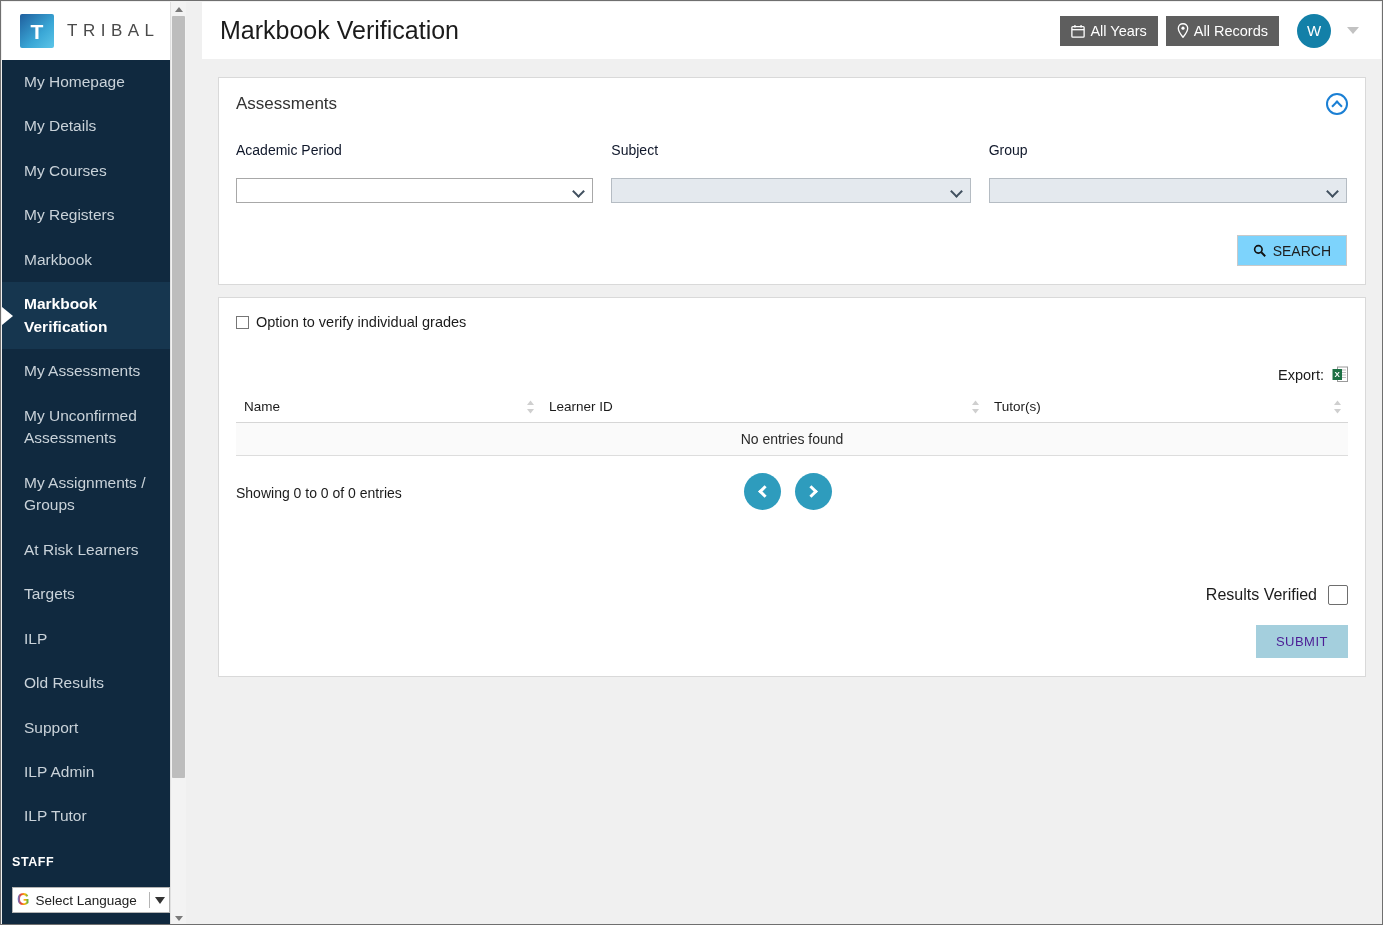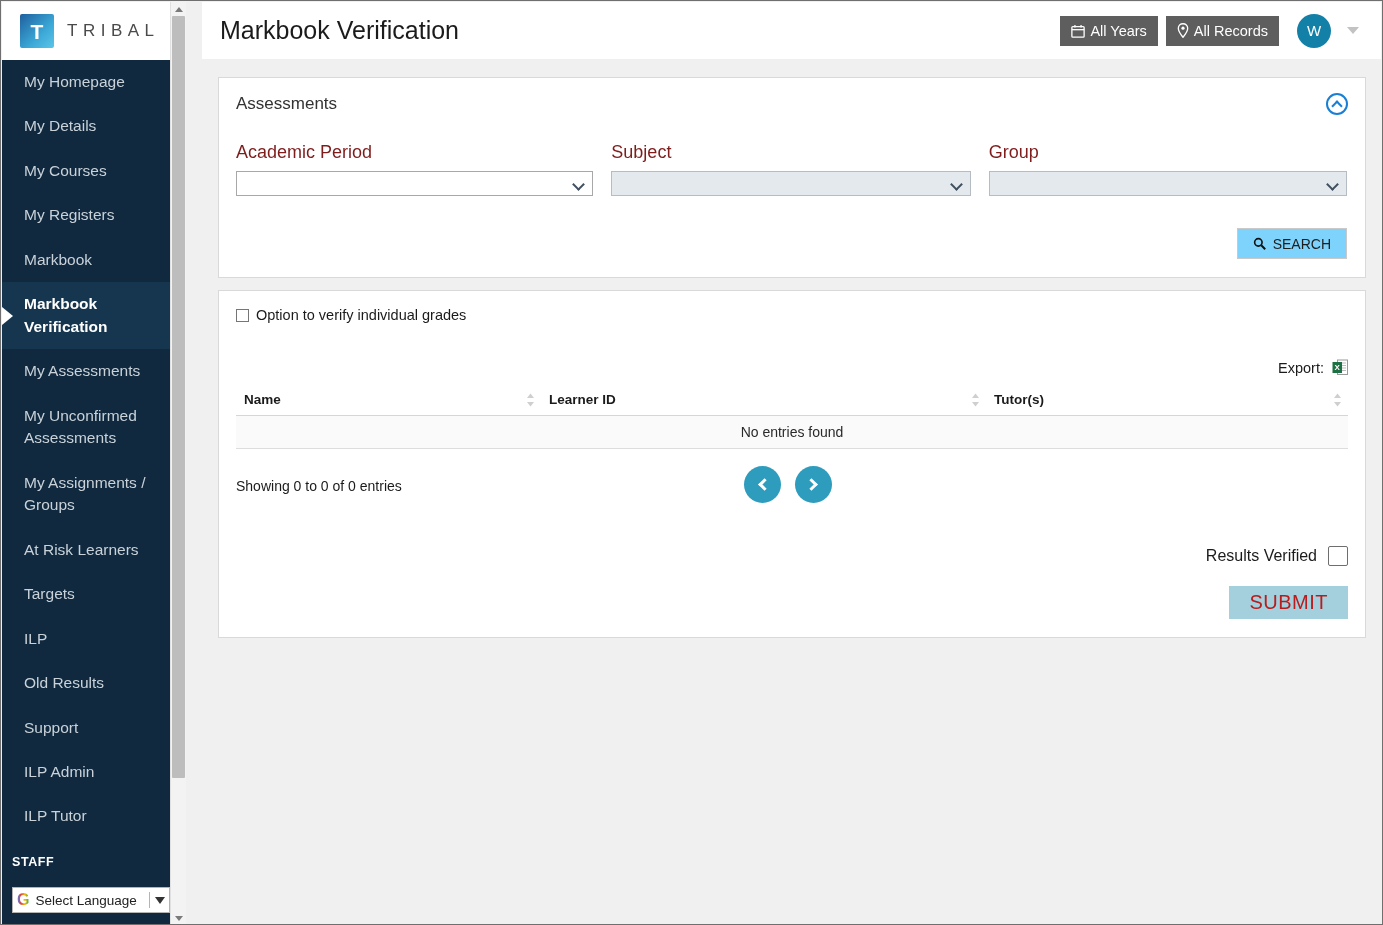--- a/index.html
+++ b/index.html
@@ -242,23 +242,23 @@
   }
   .filters {
     display: flex;
     gap: 18px;
   }
   .field { display: flex; flex-direction: column; }
   .field.f-period { width: 361px; }
   .field.f-subject { width: 363px; }
   .field.f-group { width: 362px; }
   .field label {
-    font-size: 18px;
-    color: #7f1d1d;
-    margin-bottom: 8px;
+    font-size: 14px;
+    color: #0f172a;
+    margin-bottom: 20px;
   }
   .sel {
     height: 25px;
     border: 1px solid #a8a8a8;
     background: #ffffff;
     position: relative;
     cursor: pointer;
   }
   .sel.disabled {
     background: #e4e9ee;
@@ -322,21 +322,21 @@
   .export-label { font-size: 14.5px; color: #1b1b1b; }
 
   table.dt {
     width: 100%;
     border-collapse: collapse;
     table-layout: fixed;
   }
   table.dt th {
     font-size: 13.5px;
     color: #1b1b1b;
-    font-weight: bold;
+    font-weight: normal;
     text-align: left;
     padding: 7px 8px 8px 8px;
     border-bottom: 1px solid #d6d6d6;
     position: relative;
   }
   th.col-name { width: 305px; }
   th.col-learner { width: 445px; }
   th.col-tutor { width: auto; }
   .sort-ico {
     position: absolute;
@@ -388,42 +388,42 @@
     border-right: 3px solid #ffffff;
     border-top: 3px solid #ffffff;
     transform: rotate(45deg);
     margin-right: 4px;
   }
   .verified-row {
     display: flex;
     align-items: center;
     justify-content: flex-end;
     gap: 11px;
-    margin-top: 40px;
+    margin-top: 72px;
   }
   .verified-label { font-size: 16px; color: #1b1b1b; }
   .chk-lg {
     width: 20px; height: 20px;
     border: 1px solid #6e6e6e;
     background: #ffffff;
     border-radius: 2px;
     cursor: pointer;
   }
   .submit-row {
     display: flex;
     justify-content: flex-end;
     margin-top: 20px;
   }
   #submit-btn {
     background: #a4cfdd;
-    color: #b91c1c;
+    color: #4c1d95;
     border: none;
     height: 33px;
     padding: 0 20px;
-    font-size: 20px;
+    font-size: 13px;
     letter-spacing: 0.5px;
     font-family: "Liberation Sans", sans-serif;
     cursor: pointer;
   }
 </style>
 </head>
 <body>
 
 <div id="app">
 

